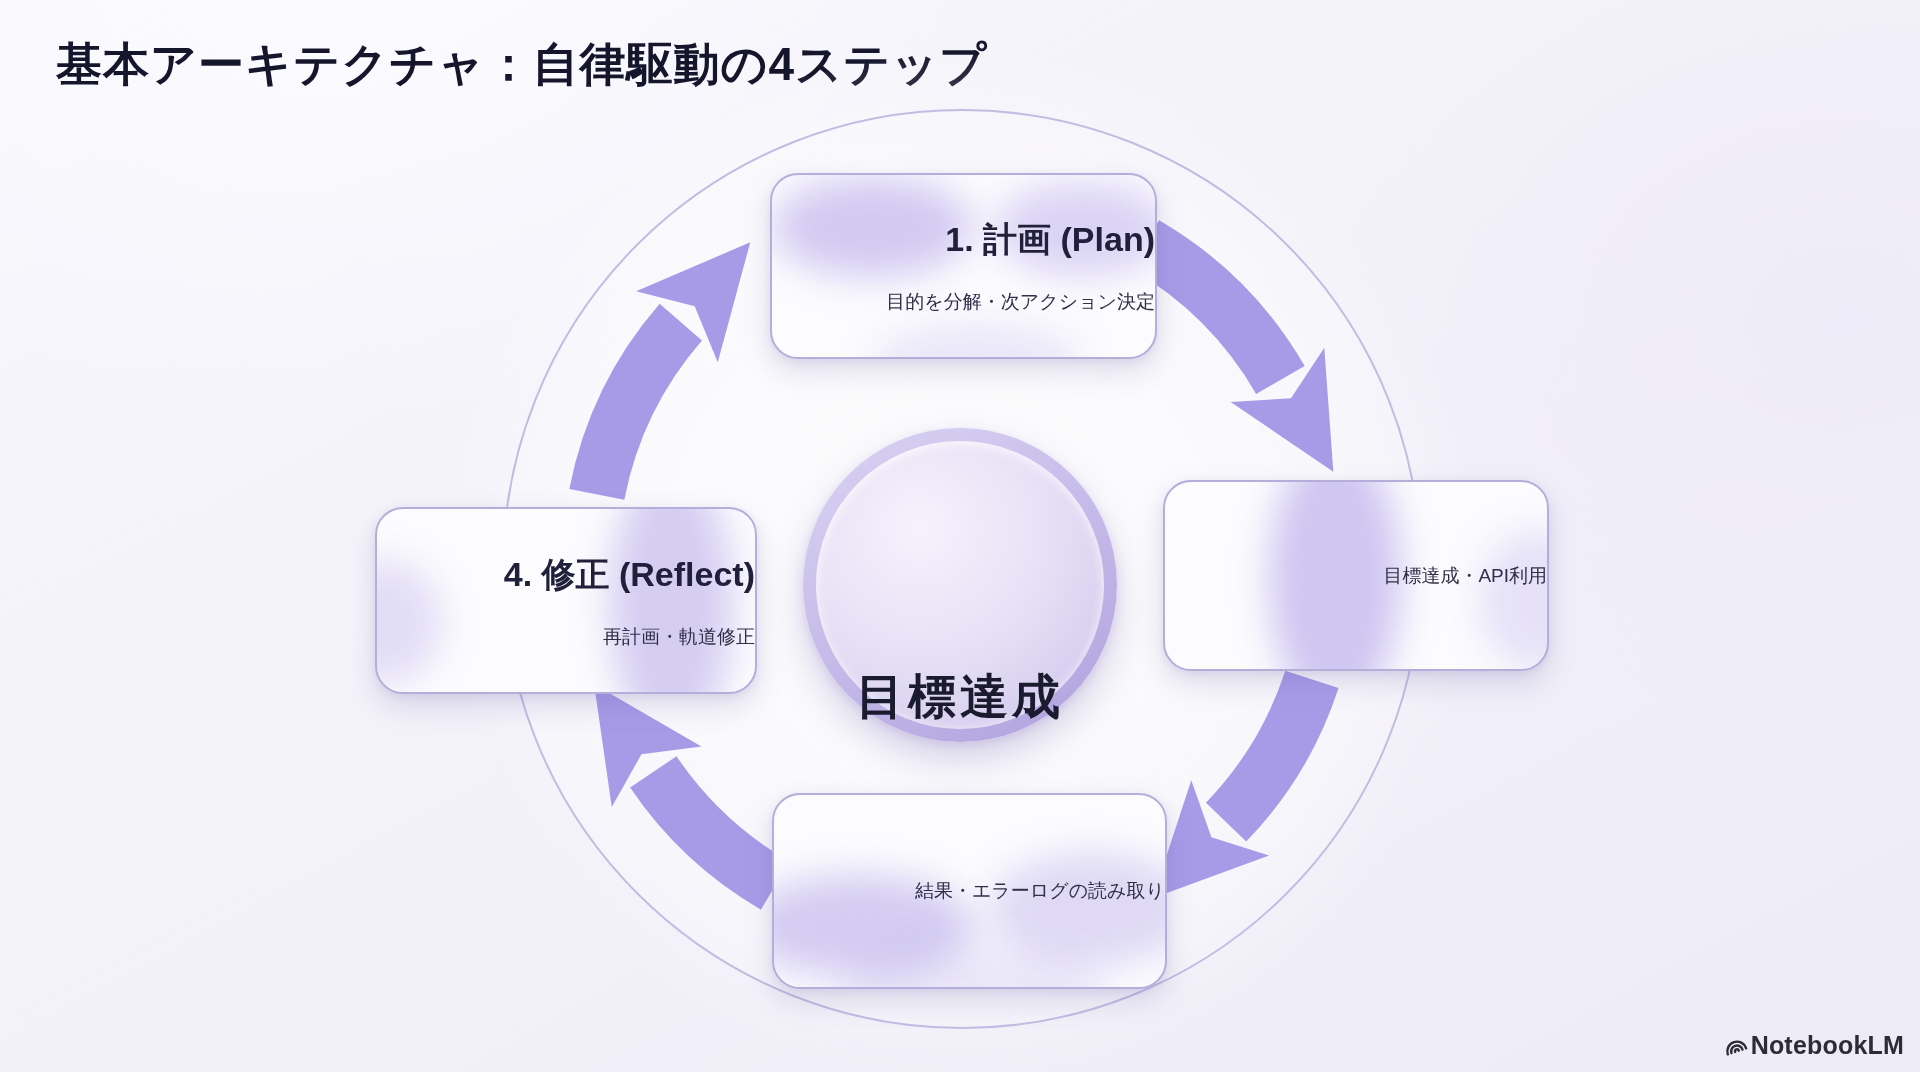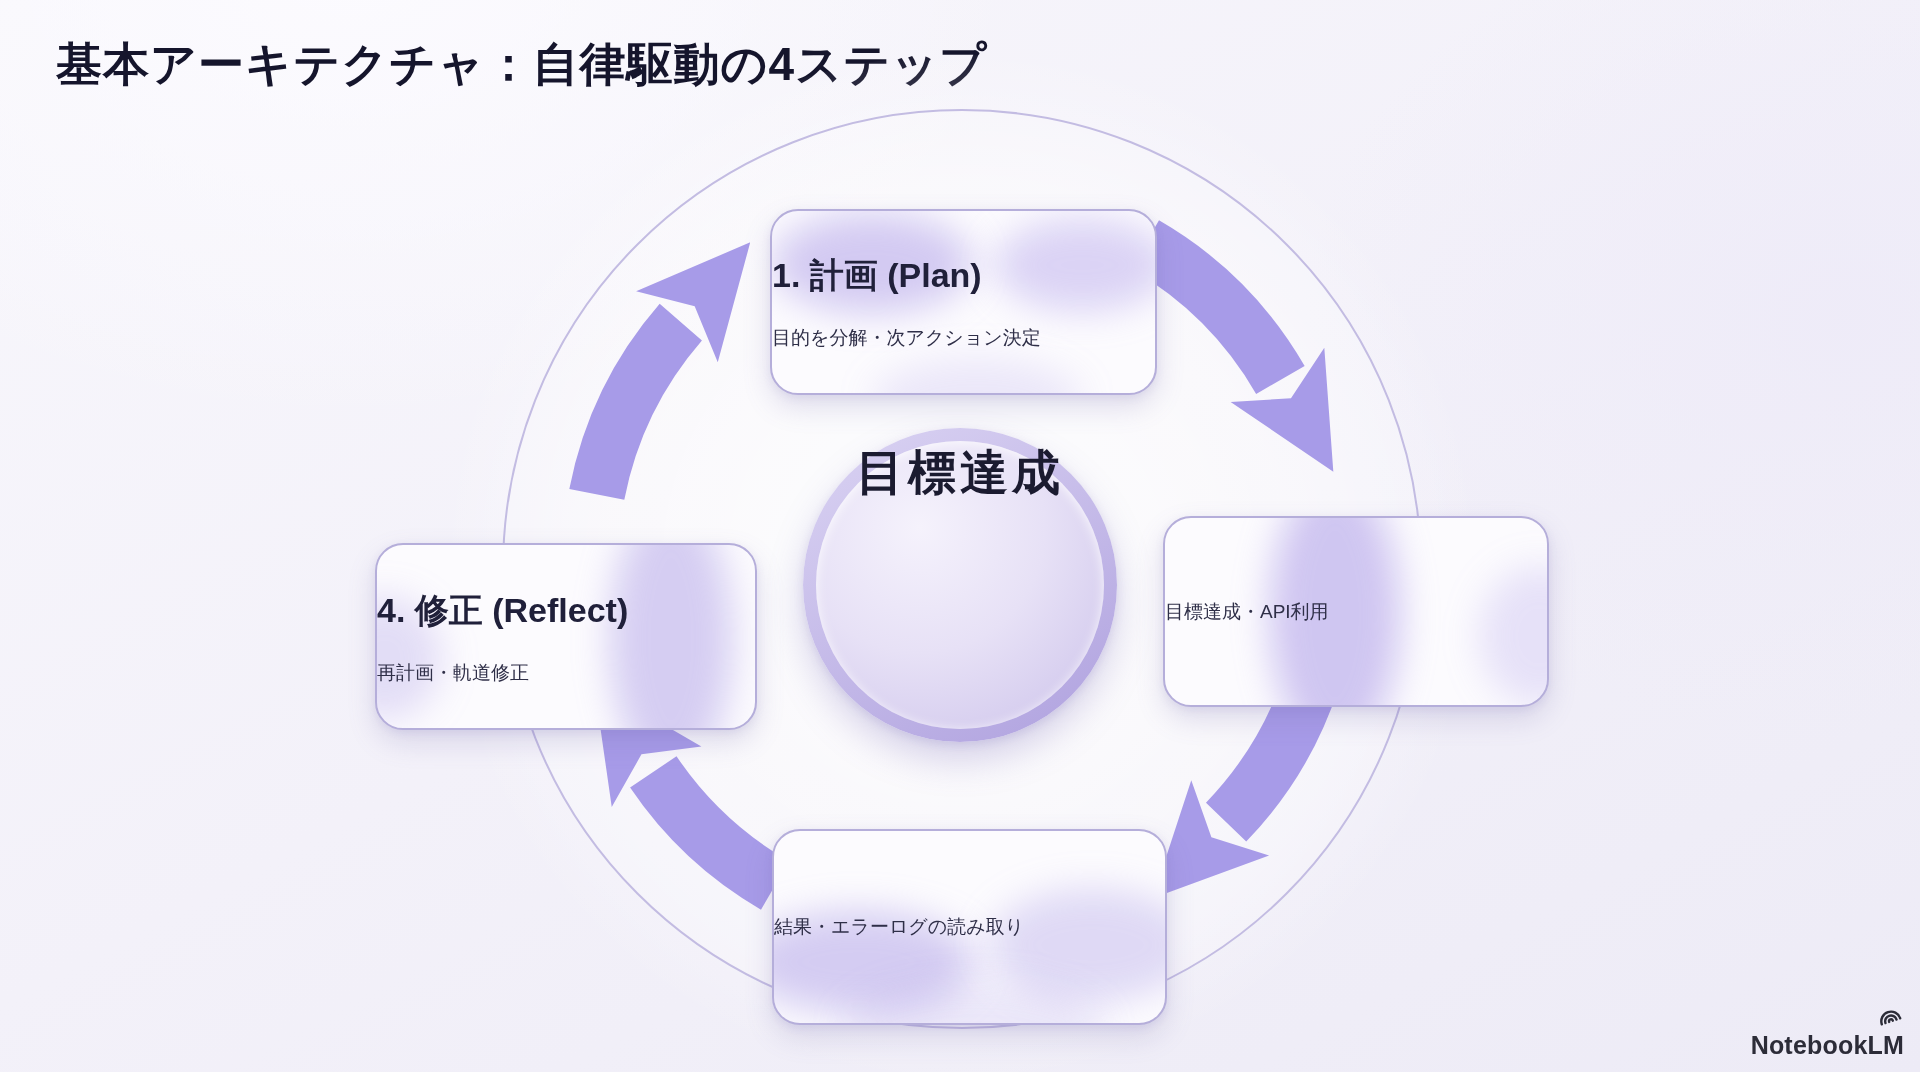--- a/index.html
+++ b/index.html
@@ -31,35 +31,35 @@
 
   .center-circle{
     position:absolute;left:803px;top:428px;width:314px;height:314px;border-radius:50%;
     background:linear-gradient(150deg,#dbd4f3 0%,var(--center_rim,#b4a7e1) 88%);
     box-shadow:0 18px 36px rgba(118,103,183,.28),0 4px 10px rgba(118,103,183,.16);
     display:flex;align-items:center;justify-content:center;
   }
   .center-inner{
     width:288px;height:288px;border-radius:50%;
     background:radial-gradient(circle at 36% 30%,#f5f2fc 0%,var(--center_fill,#e7e1f6) 46%,#cbc1ea 100%);
-    display:flex;align-items:flex-start;justify-content:center;
+    display:flex;align-items:flex-end;justify-content:center;
     box-shadow:inset 0 2px 12px rgba(255,255,255,.85);
   }
   .center-label{
     font-size:48px;font-weight:700;letter-spacing:4px;
     color:var(--center_label_text,#1b1b30);
   }
 
   .card{
     position:absolute;border-radius:28px;
     background:var(--card_bg,#fcfbfe);
     border:2px solid var(--card_border,#b5aeda);
     box-shadow:0 12px 28px rgba(112,102,172,.20),0 3px 8px rgba(112,102,172,.10);
-    display:flex;flex-direction:column;align-items:flex-start;justify-content:center;
-    gap:26px;overflow:hidden;margin-top:36px;
+    display:flex;flex-direction:column;align-items:flex-end;justify-content:center;
+    gap:26px;overflow:hidden;
   }
   .card .glow{position:absolute;border-radius:50%;filter:blur(18px);pointer-events:none;}
   .card-title{position:relative;font-size:34px;font-weight:700;color:var(--card_title_text,#20203a);white-space:nowrap;}
   .card-sub{position:relative;font-size:19px;font-weight:400;color:var(--card_subtitle_text,#2f2f48);white-space:nowrap;}
 
   #card-plan{left:770px;top:173px;width:383px;height:182px;}
   #card-act{left:1163px;top:480px;width:382px;height:187px;}
   #card-observe{left:772px;top:793px;width:391px;height:192px;}
   #card-reflect{left:375px;top:507px;width:378px;height:183px;}
 
@@ -70,21 +70,21 @@
   #card-act .g1{left:105px;top:-40px;width:130px;height:272px;background:rgba(145,124,223,.42);}
   #card-act .g2{right:-52px;top:48px;width:120px;height:140px;background:rgba(145,124,223,.20);}
 
   #card-observe .g1{left:-30px;top:80px;width:230px;height:102px;background:rgba(148,128,224,.38);}
   #card-observe .g2{right:-30px;top:58px;width:205px;height:112px;background:rgba(148,128,224,.28);}
   #card-observe .g3{left:70px;bottom:-52px;width:260px;height:92px;background:rgba(148,128,224,.16);}
 
   #card-reflect .g1{left:233px;top:-42px;width:122px;height:272px;background:rgba(145,124,223,.36);}
   #card-reflect .g2{left:-48px;top:52px;width:112px;height:122px;background:rgba(145,124,223,.24);}
 
-  .brand{position:absolute;right:16px;bottom:12px;display:flex;align-items:flex-end;gap:1px;flex-direction:column;}
+  .brand{position:absolute;right:16px;bottom:12px;display:flex;align-items:flex-end;gap:1px;}
   .brand svg{width:29px;height:29px;display:block;}
   .brand-text{font-size:25px;font-weight:700;letter-spacing:.2px;color:var(--logo_text,#2c2c38);}
 </style>
 </head>
 <body>
 
 <div class="stage">
 
   <div class="page-title">基本アーキテクチャ：自律駆動の4ステップ</div>
 

